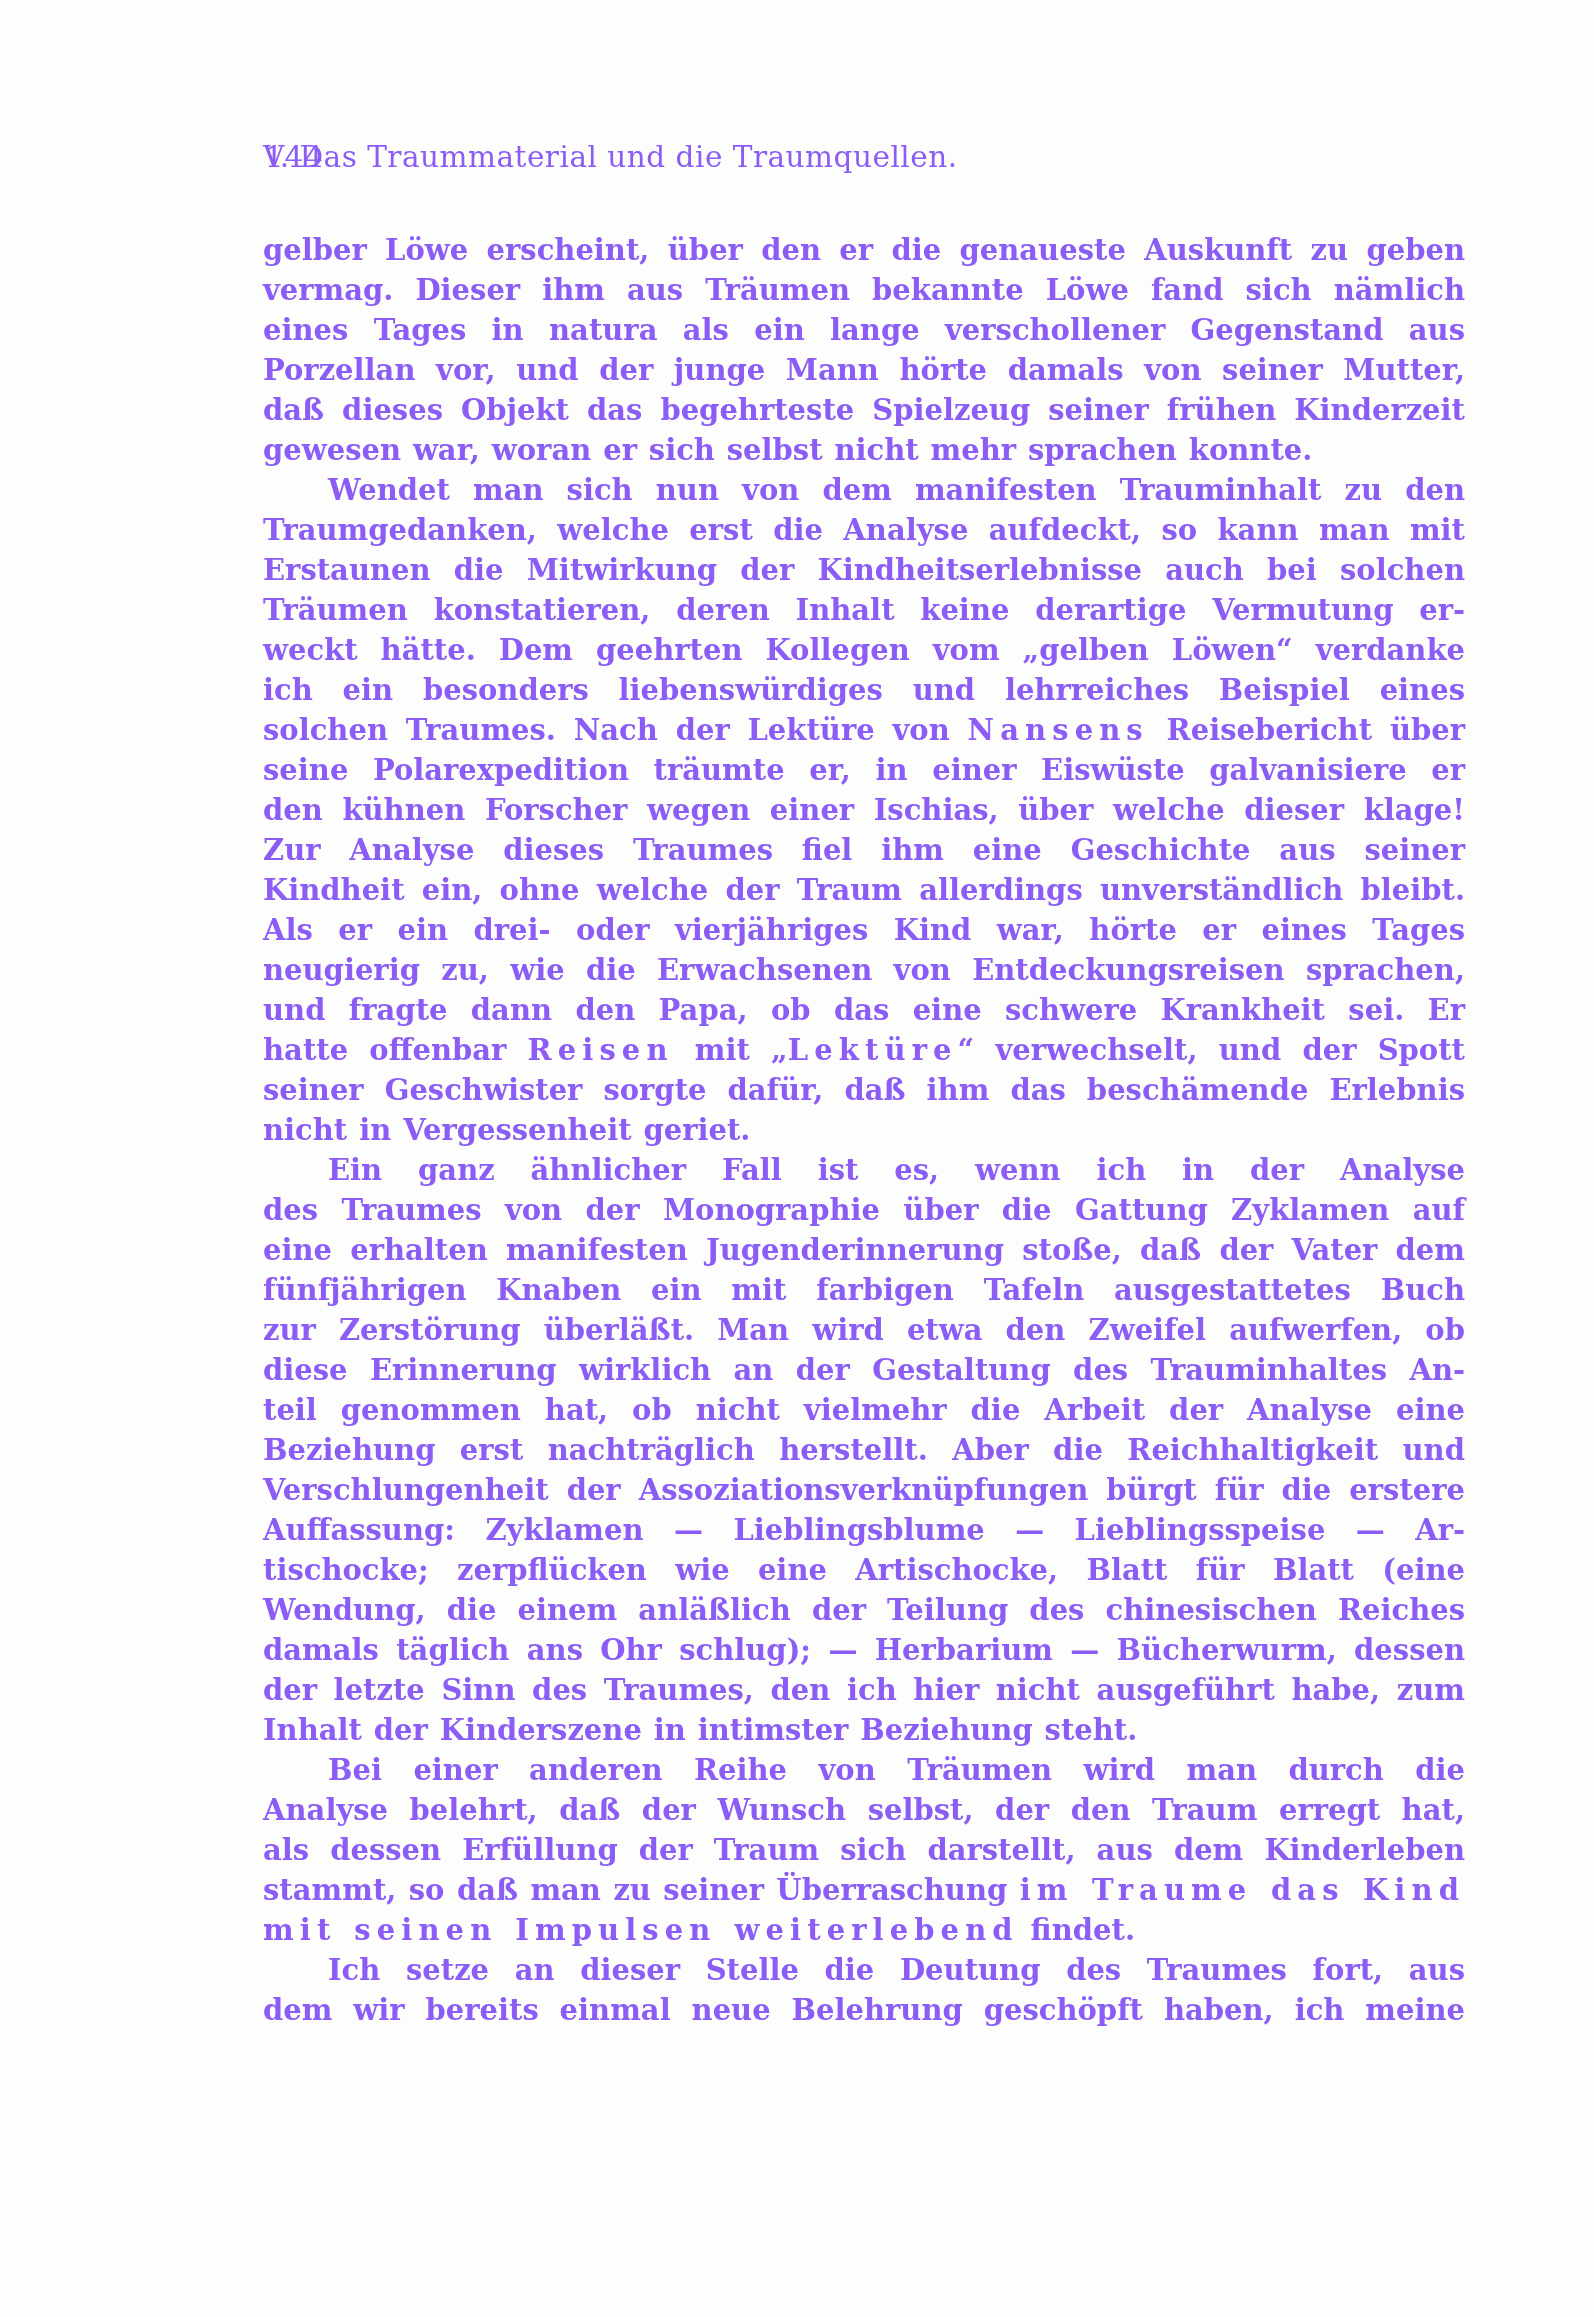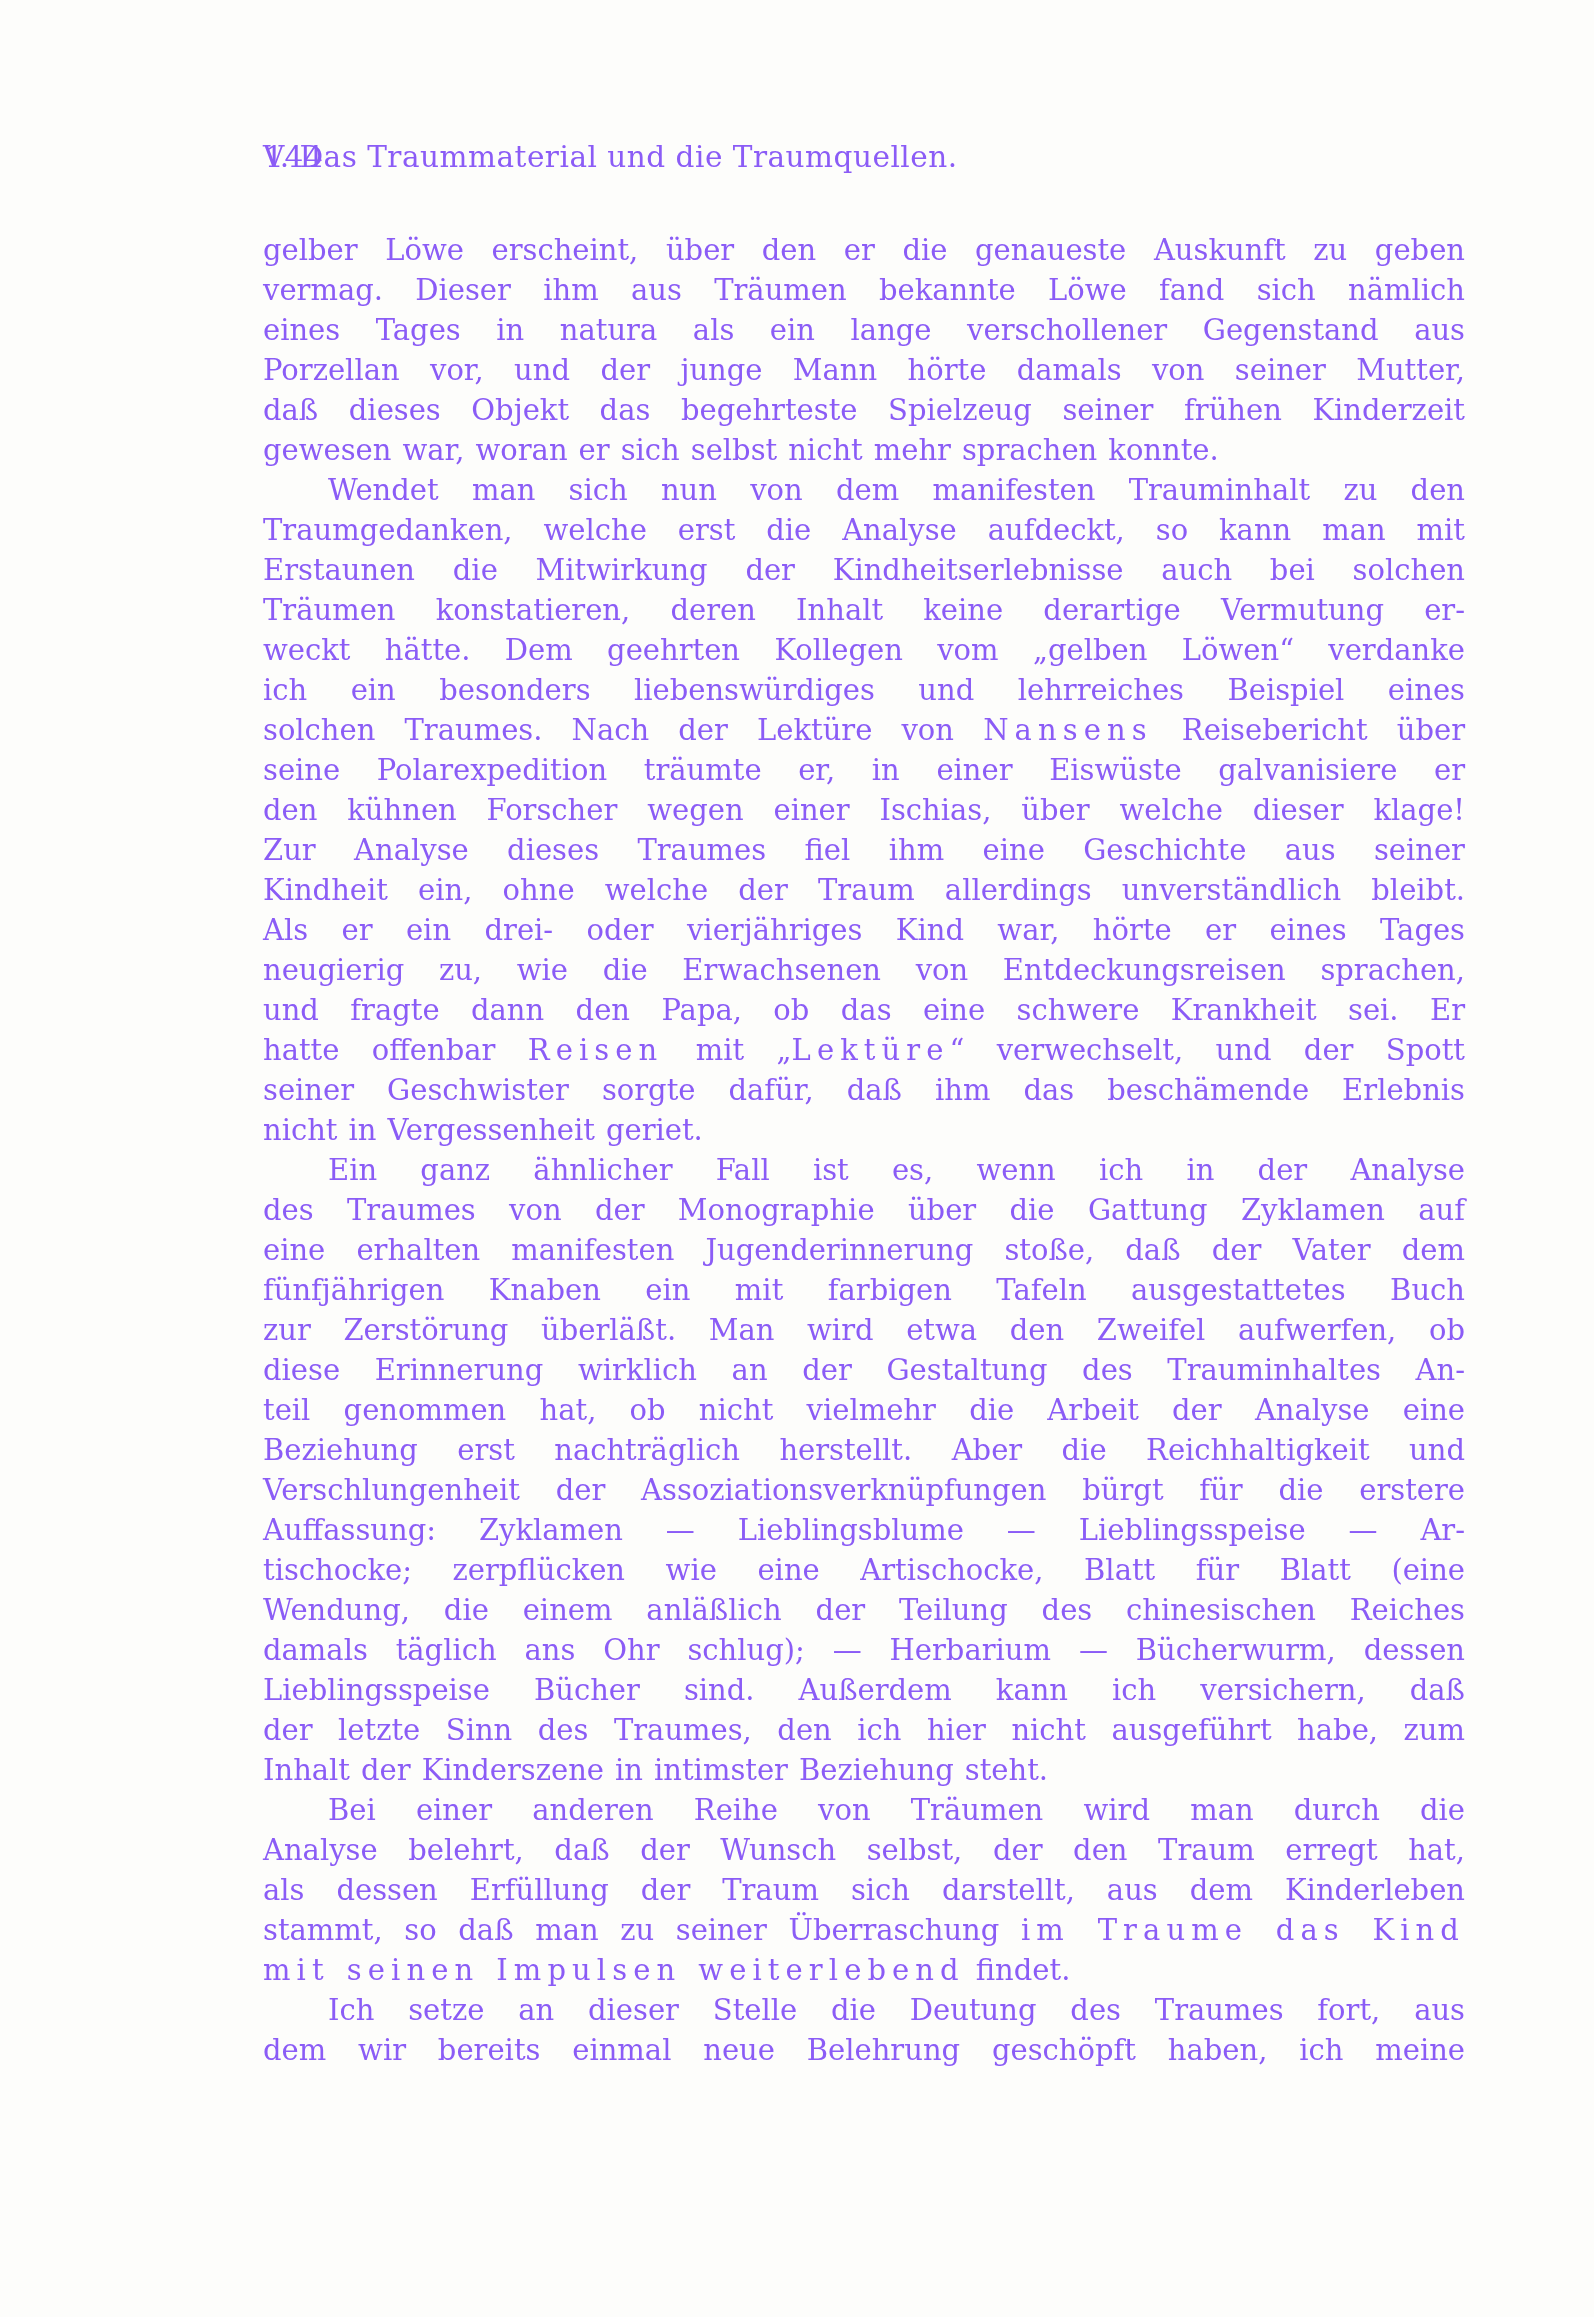--- a/index.html
+++ b/index.html
@@ -39,20 +39,21 @@
   .bodytext {
     margin-top: 53px;
     font-size: 29px;
     line-height: 40px;
   }
   .para { margin: 0; }
   .line {
     text-align: justify;
     text-align-last: justify;
     word-spacing: 1.8px;
+    font-weight: bold;
   }
   .line.lastline {
     text-align: left;
     text-align-last: left;
   }
   .line.indent { text-indent: 65px; }
   .sperr { letter-spacing: 0.21em; }
 </style>
 </head>
 <body>
@@ -98,21 +99,20 @@
           <div class="line"><span>fünfjährigen Knaben ein mit farbigen Tafeln ausgestattetes Buch</span></div>
           <div class="line"><span>zur Zerstörung überläßt. Man wird etwa den Zweifel aufwerfen, ob</span></div>
           <div class="line"><span>diese Erinnerung wirklich an der Gestaltung des Trauminhaltes An-</span></div>
           <div class="line"><span>teil genommen hat, ob nicht vielmehr die Arbeit der Analyse eine</span></div>
           <div class="line"><span>Beziehung erst nachträglich herstellt. Aber die Reichhaltigkeit und</span></div>
           <div class="line"><span>Verschlungenheit der Assoziationsverknüpfungen bürgt für die erstere</span></div>
           <div class="line"><span>Auffassung: Zyklamen — Lieblingsblume — Lieblingsspeise — Ar-</span></div>
           <div class="line"><span>tischocke; zerpflücken wie eine Artischocke, Blatt für Blatt (eine</span></div>
           <div class="line"><span>Wendung, die einem anläßlich der Teilung des chinesischen Reiches</span></div>
           <div class="line"><span>damals täglich ans Ohr schlug); — Herbarium — Bücherwurm, dessen</span></div>
-          <div class="line"><span>Lieblingsspeise Bücher sind. Außerdem kann ich versichern, daß</span></div>
           <div class="line"><span>der letzte Sinn des Traumes, den ich hier nicht ausgeführt habe, zum</span></div>
           <div class="line lastline"><span>Inhalt der Kinderszene in intimster Beziehung steht.</span></div>
         </div>
         <div class="para">
           <div class="line indent"><span>Bei einer anderen Reihe von Träumen wird man durch die</span></div>
           <div class="line"><span>Analyse belehrt, daß der Wunsch selbst, der den Traum erregt hat,</span></div>
           <div class="line"><span>als dessen Erfüllung der Traum sich darstellt, aus dem Kinderleben</span></div>
           <div class="line"><span>stammt, so daß man zu seiner Überraschung </span><span class="sperr">im Traume das Kind</span></div>
           <div class="line lastline"><span class="sperr">mit seinen Impulsen weiterlebend</span><span> findet.</span></div>
         </div>

